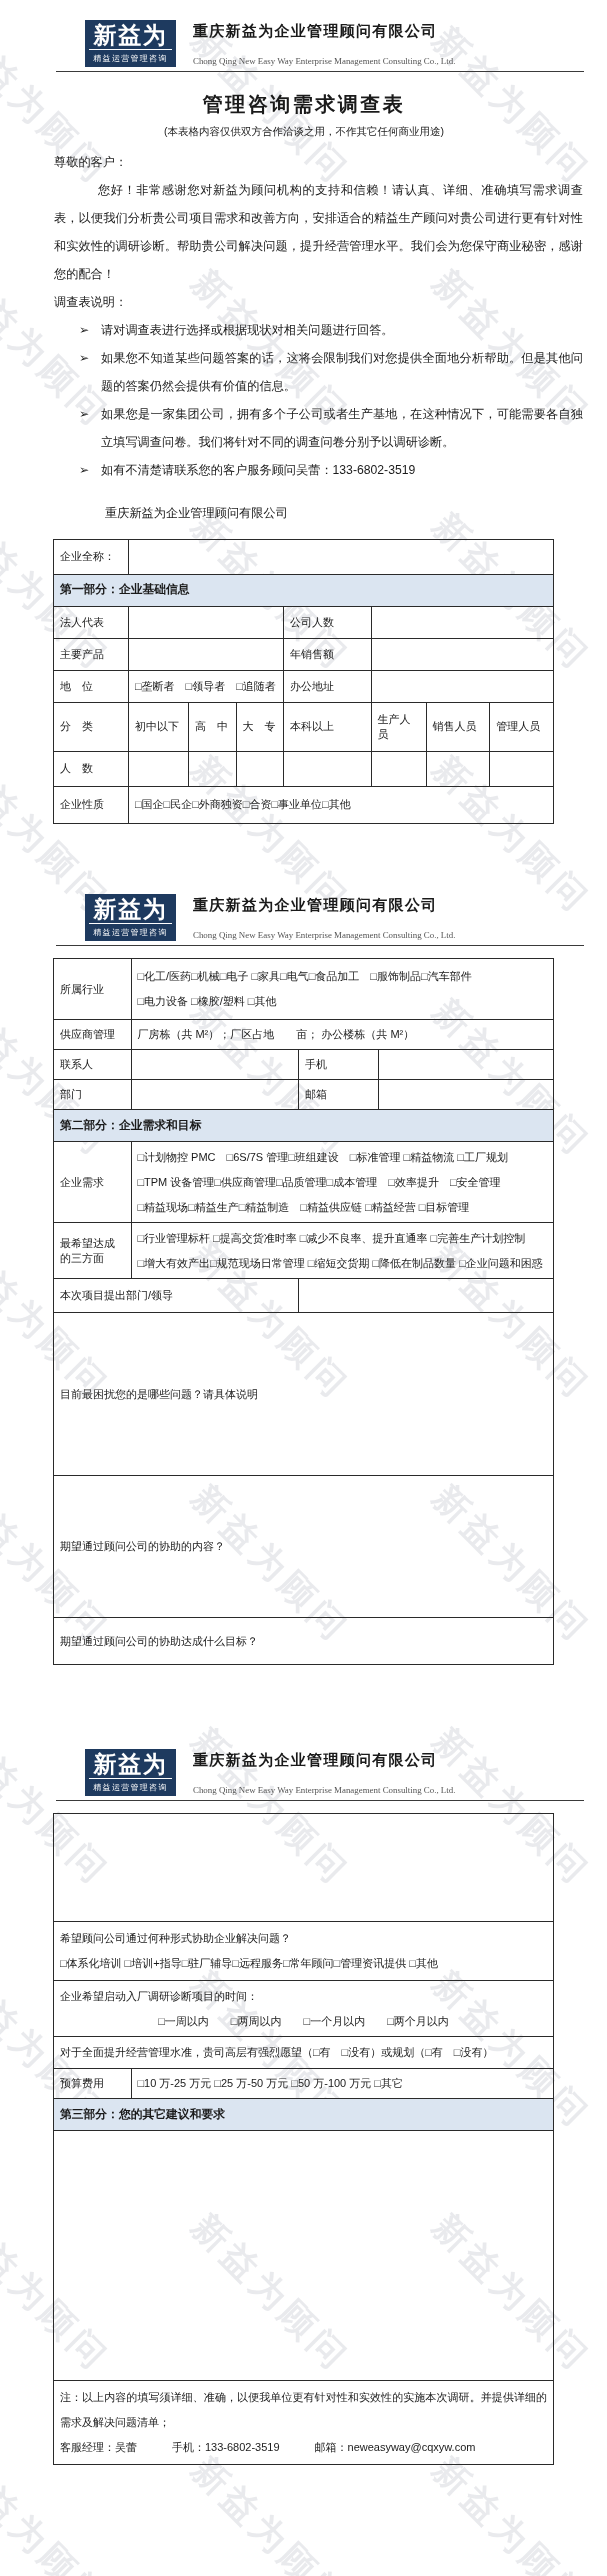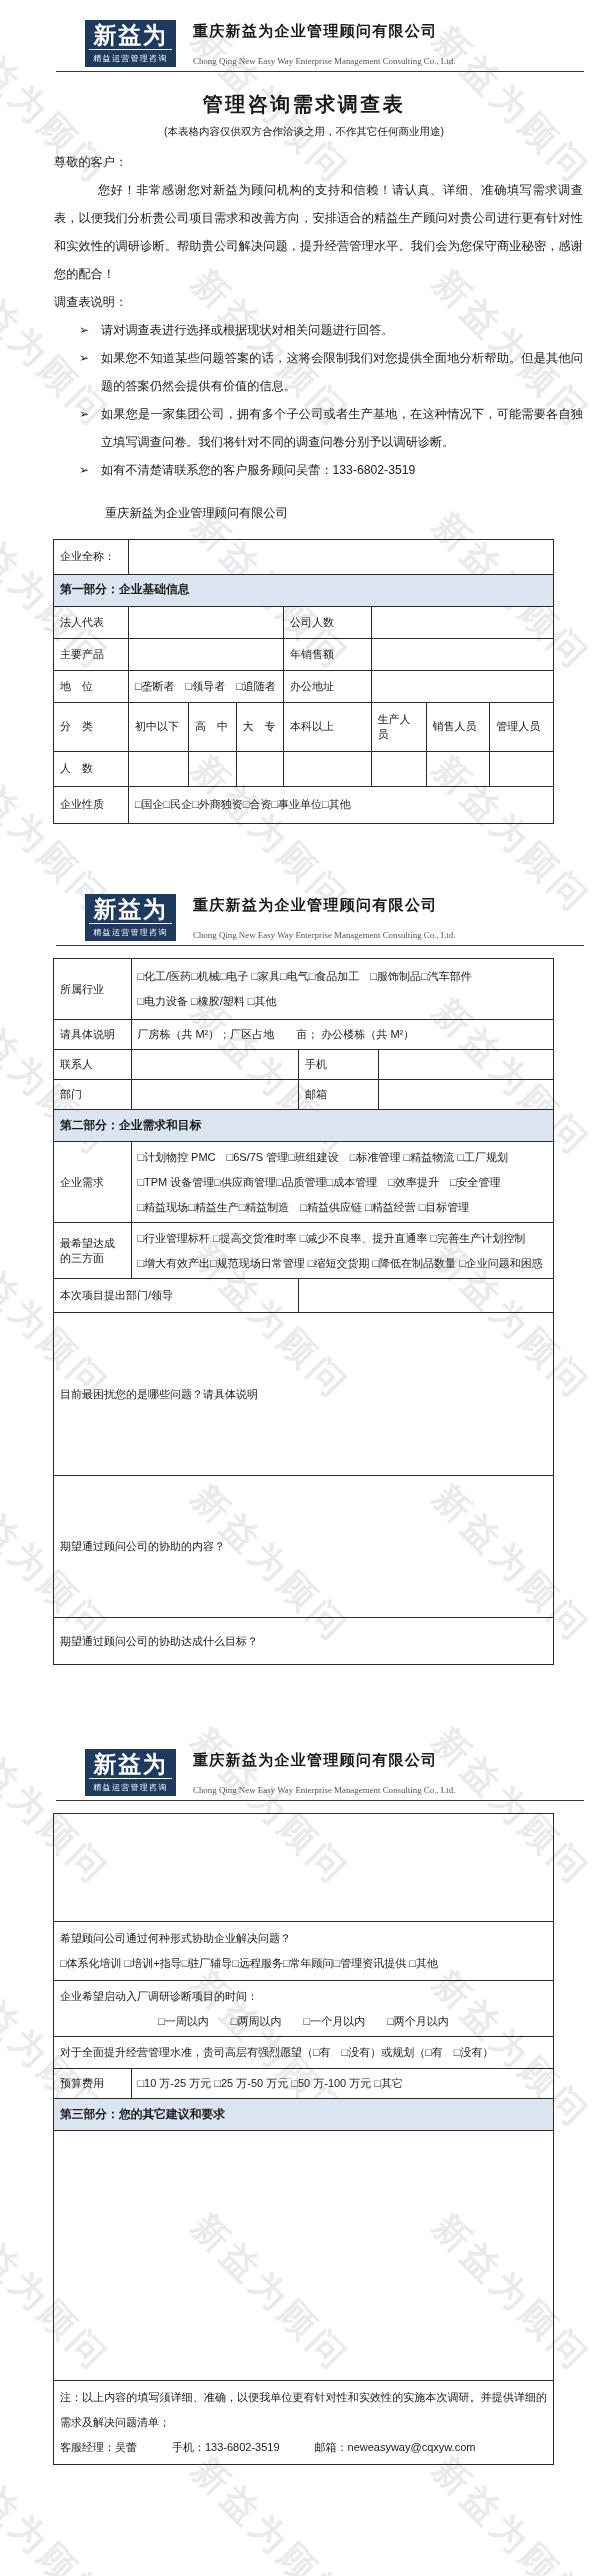--- a/index.html
+++ b/index.html
@@ -212,21 +212,21 @@
     </colgroup>
     <tbody>
         <tr style="height:61px">
       <td>所属行业</td>
       <td colspan="3">
         <div class="line">□化工/医药□机械□电子 □家具□电气□食品加工　□服饰制品□汽车部件</div>
         <div class="line">□电力设备 □橡胶/塑料 □其他</div>
       </td>
     </tr>
     <tr style="height:30px">
-      <td class="center">请具体说明</td>
+      <td class="center">供应商管理</td>
       <td colspan="3">厂房栋（共 M²）；厂区占地　　亩； 办公楼栋（共 M²）</td>
     </tr>
     <tr style="height:30px">
       <td class="center">联系人</td>
       <td></td>
       <td class="center">手机</td>
       <td></td>
     </tr>
     <tr style="height:30px">
       <td class="center">部门</td>

